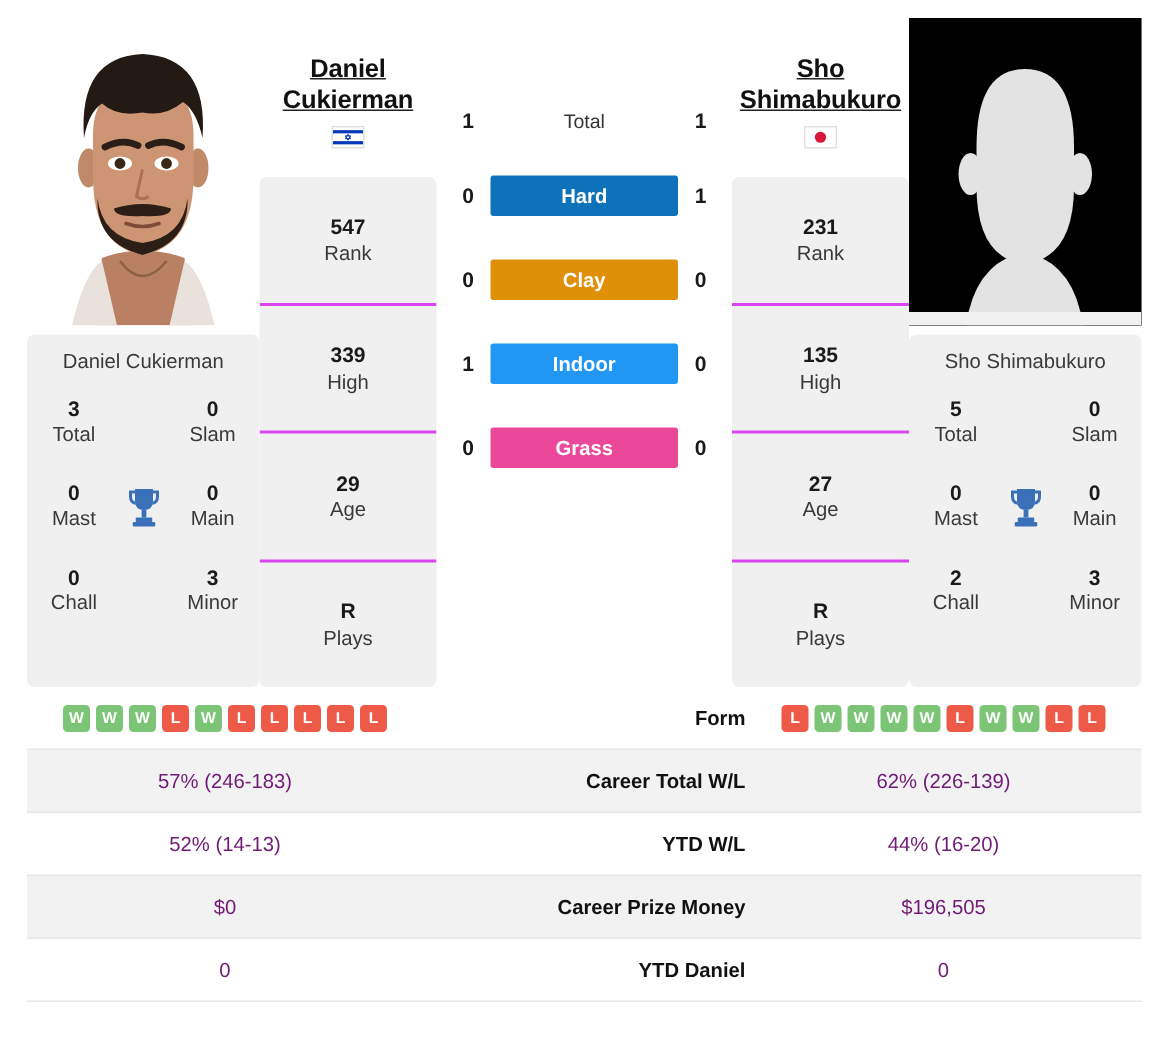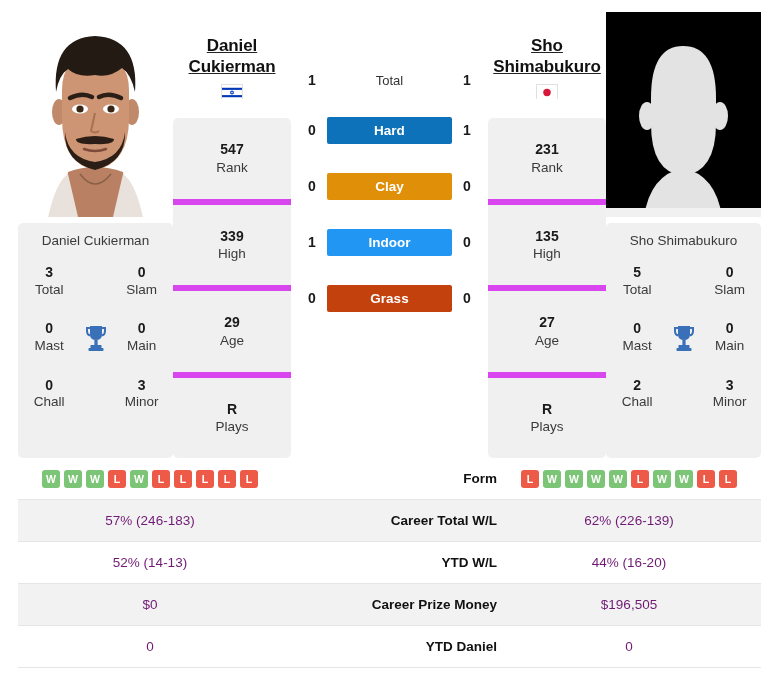--- a/index.html
+++ b/index.html
@@ -109,21 +109,21 @@
     height: 340px;
     display: flex;
     flex-direction: column;
   }
   .stat-item {
     flex: 1 1 0;
     display: flex;
     flex-direction: column;
     align-items: center;
     justify-content: center;
-    border-bottom: 6px solid #d946ef;
+    border-bottom: 2px solid #d946ef;
   }
   .stat-item:last-child { border-bottom: none; }
   .s-val {
     font-size: 14px;
     font-weight: bold;
     color: #1a1a1a;
     line-height: 1.3;
   }
   .s-lab {
     font-size: 13.5px;
@@ -345,21 +345,21 @@
         <div class="sr-bar" style="background:#df8f08">Clay</div>
         <div class="sr-num">0</div>
       </div>
       <div class="surface-row">
         <div class="sr-num">1</div>
         <div class="sr-bar" style="background:#2196f3">Indoor</div>
         <div class="sr-num">0</div>
       </div>
       <div class="surface-row">
         <div class="sr-num">0</div>
-        <div class="sr-bar" style="background:#c2410c">Grass</div>
+        <div class="sr-bar" style="background:#ec4899">Grass</div>
         <div class="sr-num">0</div>
       </div>
     </div>
 
     <div class="stat-col">
       <div class="name-block">
         <div class="pname">Sho</div>
         <div class="pname">Shimabukuro</div>
         <div class="flag">
           <svg viewBox="0 0 33 22" width="100%" height="100%" preserveAspectRatio="none" aria-hidden="true">

